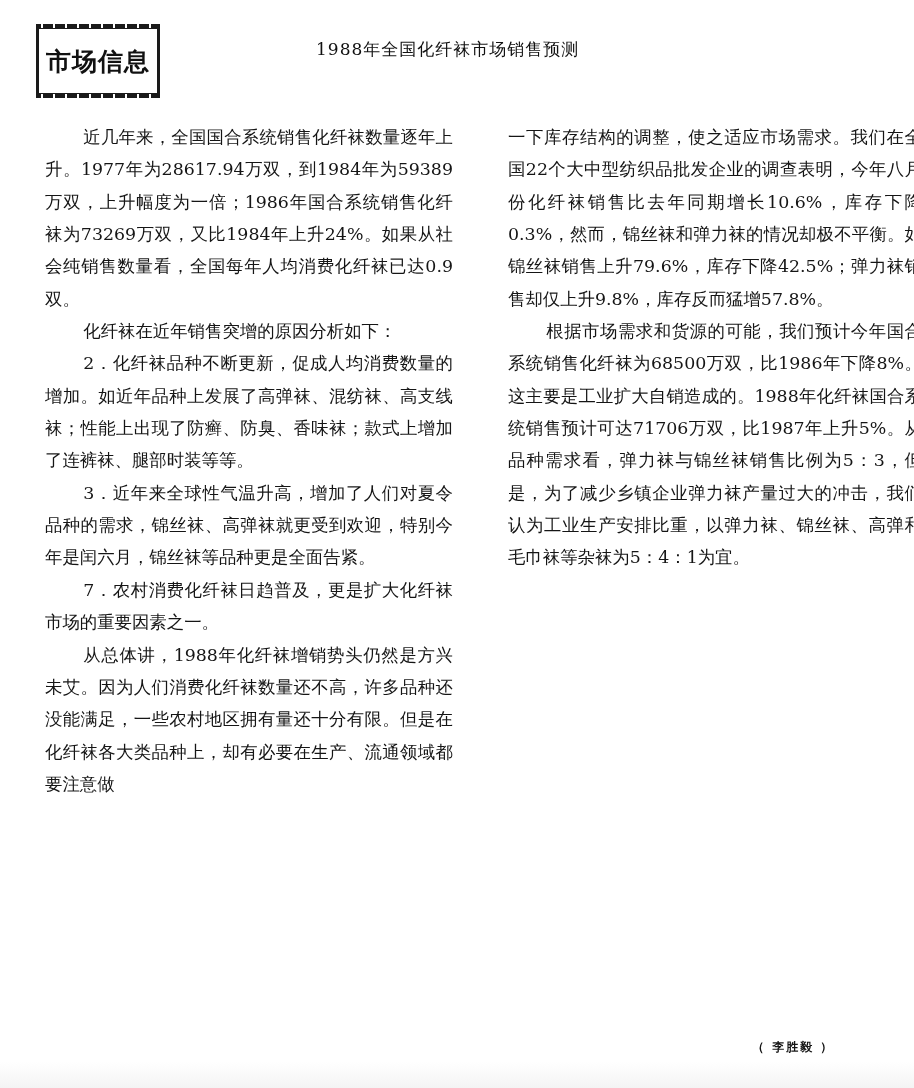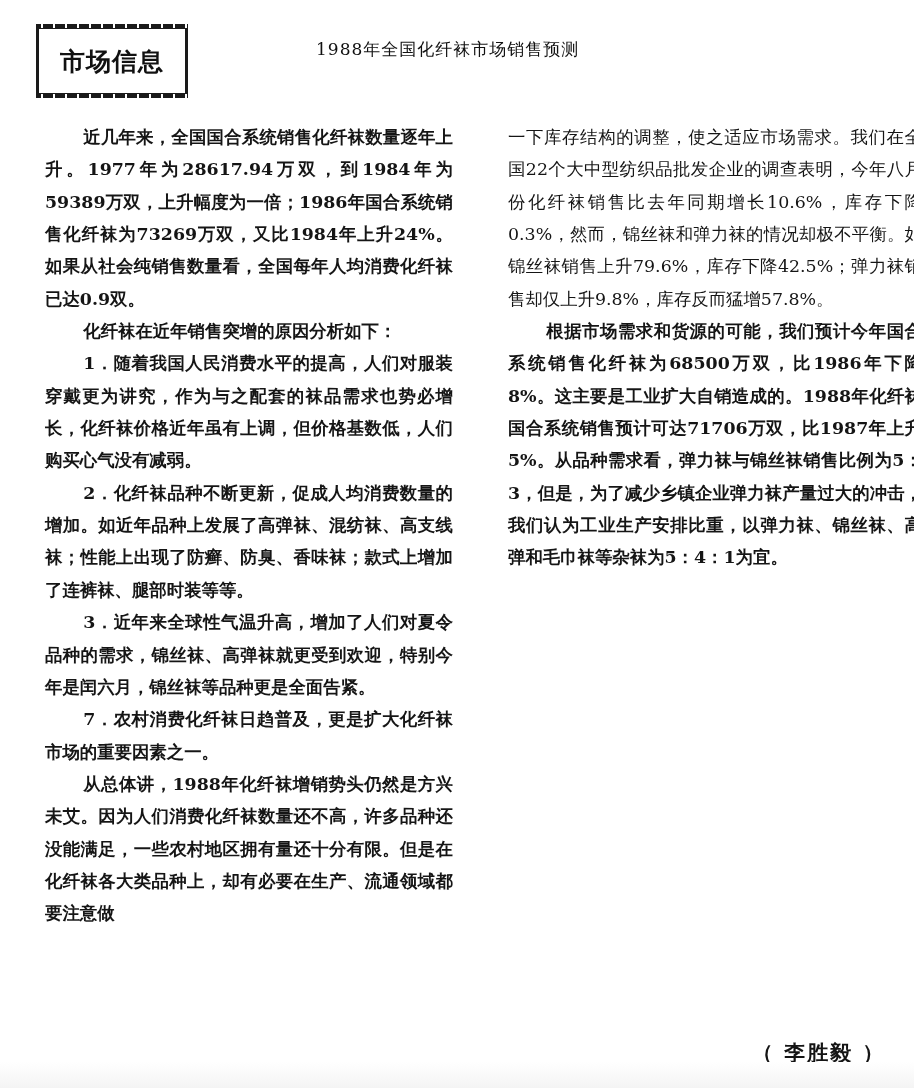--- a/index.html
+++ b/index.html
@@ -2,21 +2,21 @@
 <html><head>
 <meta charset="utf-8">
 <style>
   html, body { margin: 0; padding: 0; background: #ffffff; }
   body {
     width: 914px; height: 1088px; position: relative; overflow: hidden;
     font-family: "DejaVu Serif", "Liberation Serif", serif;
     color: #141414;
   }
   .header-box {
-    position: absolute; left: 36px; top: 26px; width: 152px; height: 70px;
+    position: absolute; left: 36px; top: 26px; width: 124px; height: 70px;
     border: 3px solid #1a1a1a;
     border-style: solid;
     box-sizing: border-box;
     display: flex; align-items: center; justify-content: center;
   }
   .header-box::before, .header-box::after {
     content: ""; position: absolute; left: -3px; right: -3px; height: 4px;
     background: repeating-linear-gradient(90deg, #1a1a1a 0 5px, #fff 5px 7px, #1a1a1a 7px 12px);
   }
   .header-box::before { top: -5px; }
@@ -29,42 +29,41 @@
     position: absolute; left: 316px; top: 38px;
     font-size: 17px; letter-spacing: 1px; color: #111; white-space: nowrap;
   }
   .col {
     position: absolute; top: 121px; font-size: 17.4px; line-height: 32.35px;
     text-align: justify; color: #151515;
   }
   .col.left { left: 45px; width: 408px; }
   .col.right { left: 488px; width: 414px; margin-left: 20px; }
   .col p { margin: 0; }
-  .col p.indent { text-indent: 2.2em; font-weight: bold; }
+  .col p.indent { text-indent: 2.2em; }
   .author {
     position: absolute; left: 752px; top: 1039px;
-    font-size: 21px; font-weight: bold; letter-spacing: 2px; white-space: nowrap;
+    font-size: 12px; font-weight: bold; letter-spacing: 2px; white-space: nowrap;
   }
   .page-shadow {
     position: absolute; left: 0; right: 0; bottom: 0; height: 26px;
     background: linear-gradient(#ffffff, #f4f4f4);
   }
 </style>
 </head>
 <body>
 
 <div class="header-box">
   <span class="header-label">市场信息</span>
 </div>
 <div class="title">1988年全国化纤袜市场销售预测</div>
 
 <div class="col left">
   <p class="indent">近几年来，全国国合系统销售化纤袜数量逐年上升。1977年为28617.94万双，到1984年为59389万双，上升幅度为一倍；1986年国合系统销售化纤袜为73269万双，又比1984年上升24%。如果从社会纯销售数量看，全国每年人均消费化纤袜已达0.9双。</p>
   <p class="indent">化纤袜在近年销售突增的原因分析如下：</p>
-  <p class="indent">1．随着我国人民消费水平的提高，人们对服装穿戴更为讲究，作为与之配套的袜品需求也势必增长，化纤袜价格近年虽有上调，但价格基数低，人们购买心气没有减弱。</p>
   <p class="indent">2．化纤袜品种不断更新，促成人均消费数量的增加。如近年品种上发展了高弹袜、混纺袜、高支线袜；性能上出现了防癣、防臭、香味袜；款式上增加了连裤袜、腿部时装等等。</p>
   <p class="indent">3．近年来全球性气温升高，增加了人们对夏令品种的需求，锦丝袜、高弹袜就更受到欢迎，特别今年是闰六月，锦丝袜等品种更是全面告紧。</p>
   <p class="indent">7．农村消费化纤袜日趋普及，更是扩大化纤袜市场的重要因素之一。</p>
   <p class="indent">从总体讲，1988年化纤袜增销势头仍然是方兴未艾。因为人们消费化纤袜数量还不高，许多品种还没能满足，一些农村地区拥有量还十分有限。但是在化纤袜各大类品种上，却有必要在生产、流通领域都要注意做</p>
 </div>
 
 <div class="col right">
   <p>一下库存结构的调整，使之适应市场需求。我们在全国22个大中型纺织品批发企业的调查表明，今年八月份化纤袜销售比去年同期增长10.6%，库存下降0.3%，然而，锦丝袜和弹力袜的情况却极不平衡。如锦丝袜销售上升79.6%，库存下降42.5%；弹力袜销售却仅上升9.8%，库存反而猛增57.8%。</p>
   <p class="indent">根据市场需求和货源的可能，我们预计今年国合系统销售化纤袜为68500万双，比1986年下降8%。这主要是工业扩大自销造成的。1988年化纤袜国合系统销售预计可达71706万双，比1987年上升5%。从品种需求看，弹力袜与锦丝袜销售比例为5：3，但是，为了减少乡镇企业弹力袜产量过大的冲击，我们认为工业生产安排比重，以弹力袜、锦丝袜、高弹和毛巾袜等杂袜为5：4：1为宜。</p>
 </div>

